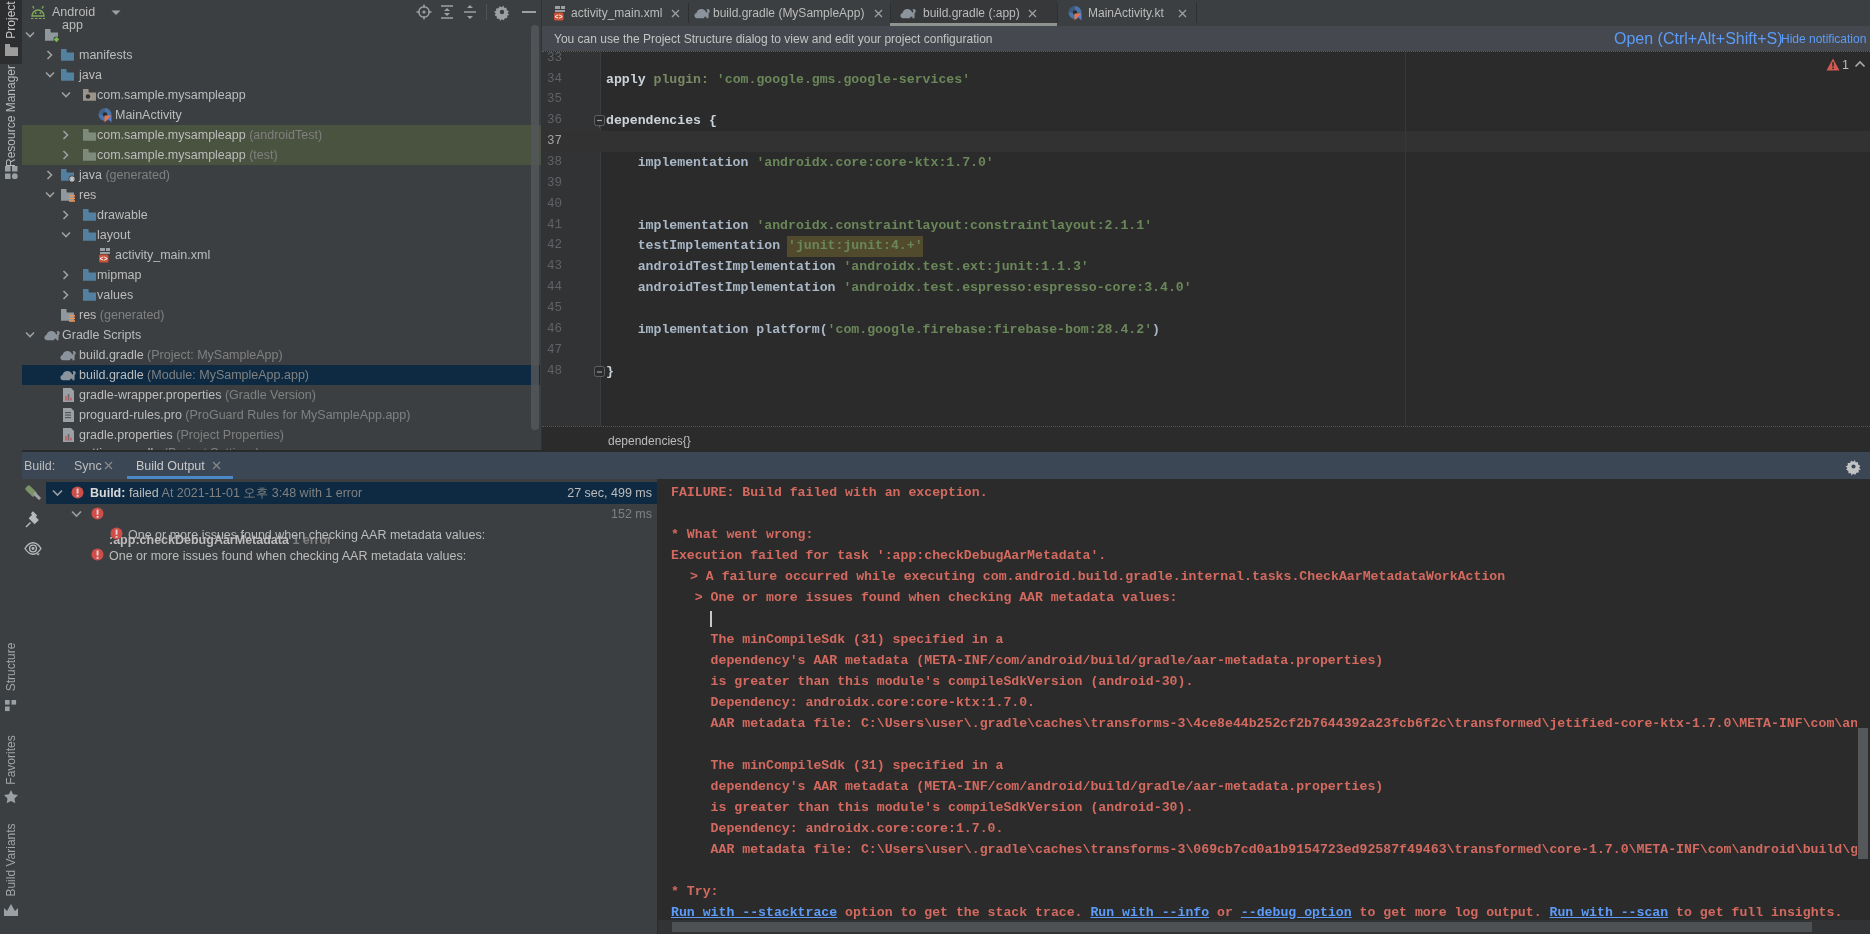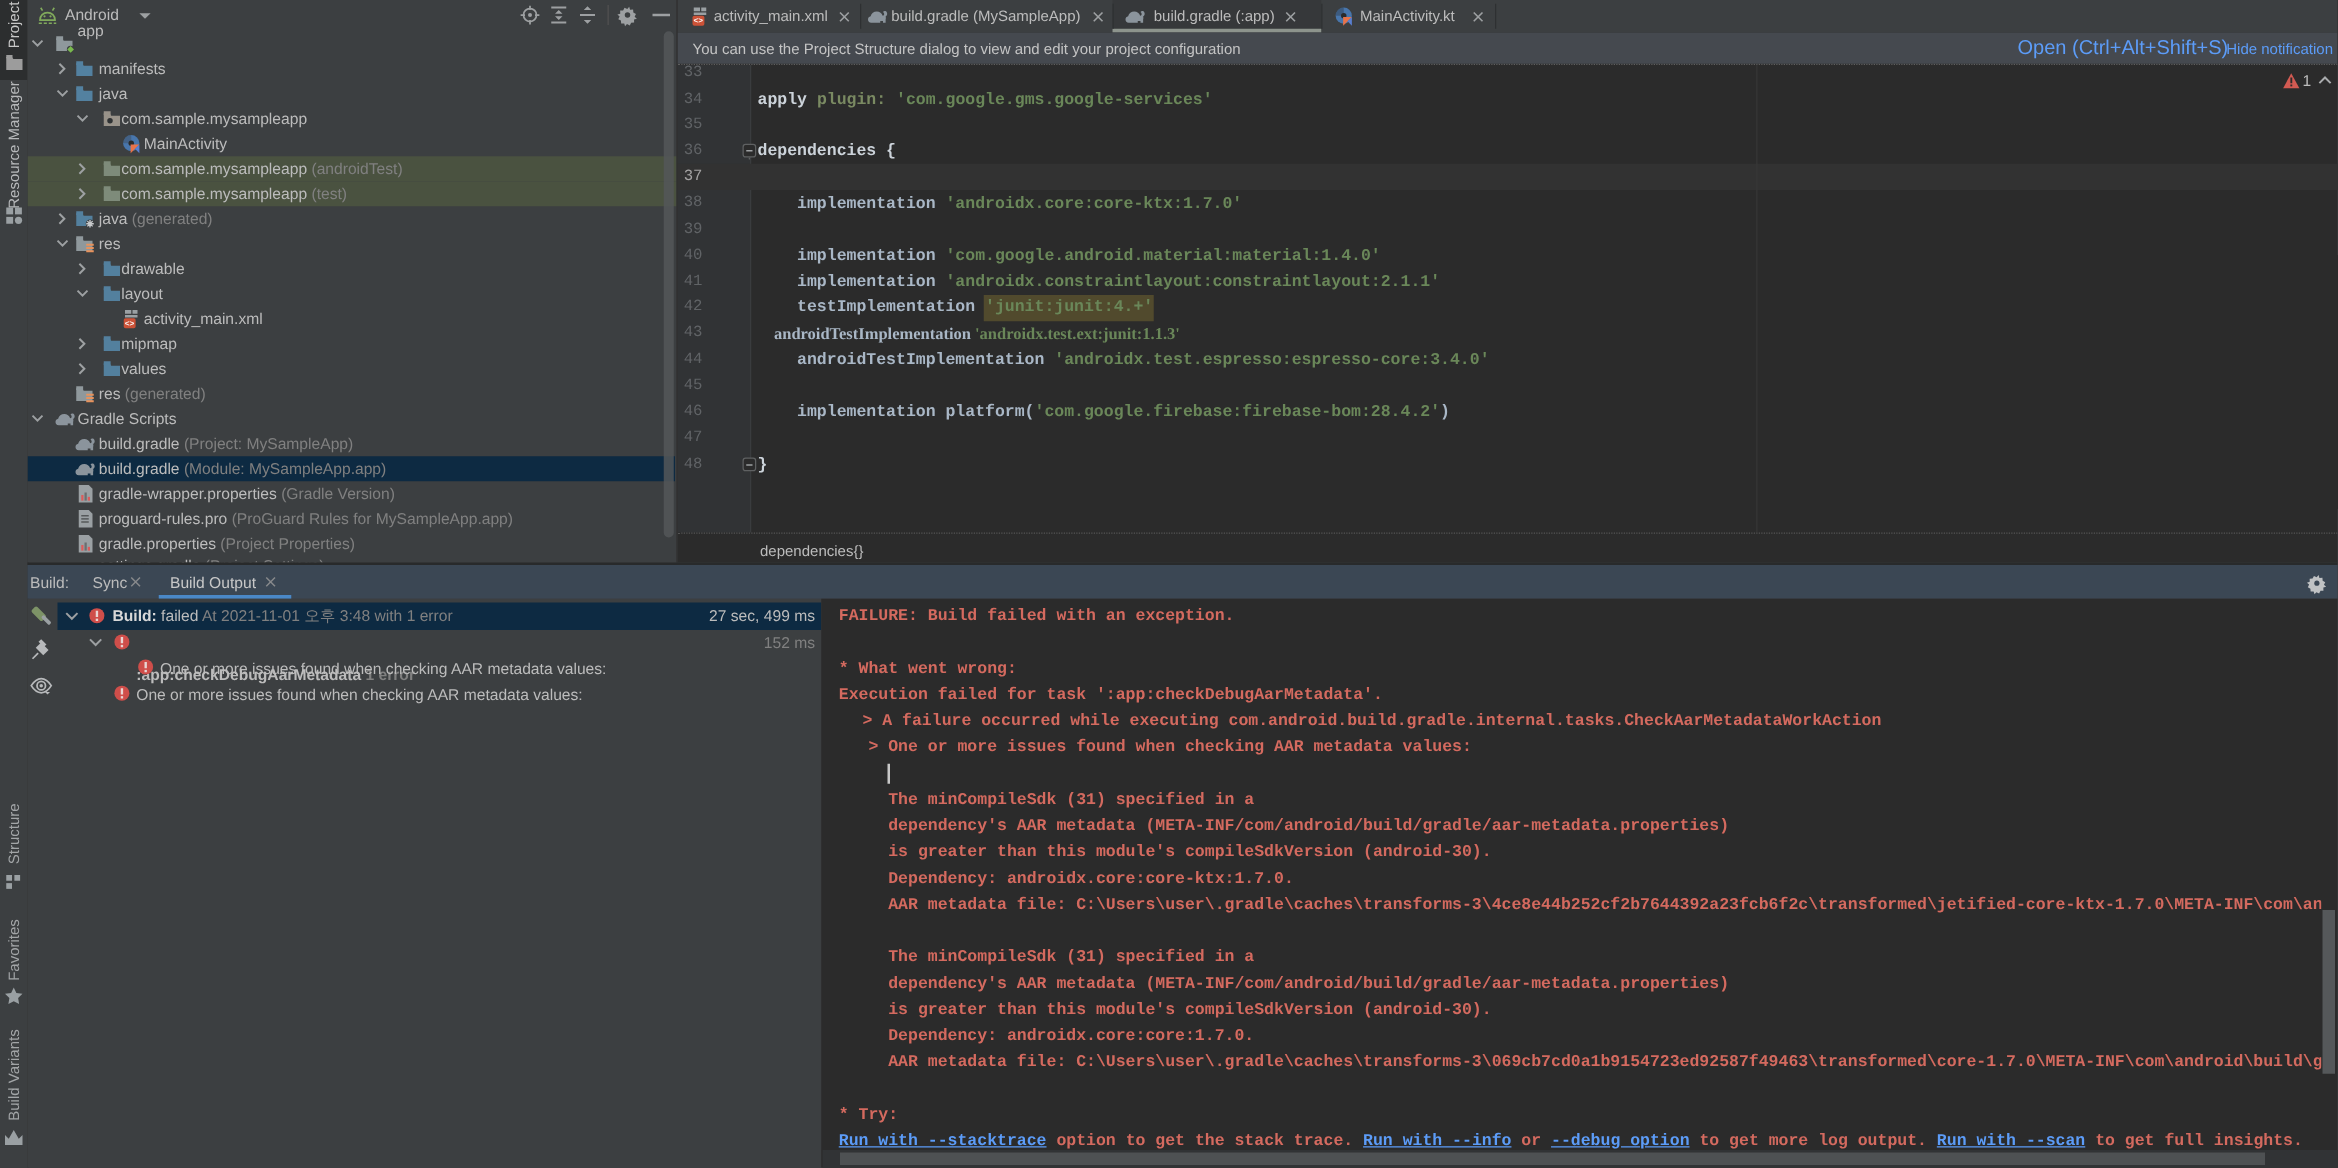--- a/index.html
+++ b/index.html
@@ -316,27 +316,26 @@
 <div class="num" style="left:-10px;top:68.5px;color:#606366;">34</div>
 <div class="cl" style="left:64px;top:68.5px;"><b style="color:#ccd3da">apply</b> <span style="color:#7a8a62">plugin:</span> <span class="str">'com.google.gms.google-services'</span></div>
 <div class="num" style="left:-10px;top:89.3px;color:#606366;">35</div>
 <div class="num" style="left:-10px;top:110.2px;color:#606366;">36</div>
 <div class="cl" style="left:64px;top:110.2px;"><b style="color:#ccd3da">dependencies {</b></div>
 <div class="num" style="left:-10px;top:131.1px;color:#a4a3a3;">37</div>
 <div class="num" style="left:-10px;top:152.0px;color:#606366;">38</div>
 <div class="cl" style="left:64px;top:152.0px;">    implementation <span class="str">'androidx.core:core-ktx:1.7.0'</span></div>
 <div class="num" style="left:-10px;top:172.8px;color:#606366;">39</div>
 <div class="num" style="left:-10px;top:193.7px;color:#606366;">40</div>
-<div class="cl" style="left:64px;top:193.7px;">    implementation <span class="str">'com.google.android.material:material:1.4.0'</span></div>
 <div class="num" style="left:-10px;top:214.6px;color:#606366;">41</div>
 <div class="cl" style="left:64px;top:214.6px;">    implementation <span class="str">'androidx.constraintlayout:constraintlayout:2.1.1'</span></div>
 <div class="num" style="left:-10px;top:235.4px;color:#606366;">42</div>
 <div class="cl" style="left:64px;top:235.4px;">    testImplementation <span class="str">'junit:junit:4.+'</span></div>
 <div class="num" style="left:-10px;top:256.3px;color:#606366;">43</div>
-<div class="cl" style="left:64px;top:256.3px;font-family:Liberation Serif, serif;">    androidTestImplementation <span class="str">'androidx.test.ext:junit:1.1.3'</span></div>
+<div class="cl" style="left:64px;top:256.3px;">    androidTestImplementation <span class="str">'androidx.test.ext:junit:1.1.3'</span></div>
 <div class="num" style="left:-10px;top:277.2px;color:#606366;">44</div>
 <div class="cl" style="left:64px;top:277.2px;">    androidTestImplementation <span class="str">'androidx.test.espresso:espresso-core:3.4.0'</span></div>
 <div class="num" style="left:-10px;top:298.0px;color:#606366;">45</div>
 <div class="num" style="left:-10px;top:318.9px;color:#606366;">46</div>
 <div class="cl" style="left:64px;top:318.9px;">    implementation platform(<span class="str">'com.google.firebase:firebase-bom:28.4.2'</span>)</div>
 <div class="num" style="left:-10px;top:339.8px;color:#606366;">47</div>
 <div class="num" style="left:-10px;top:360.7px;color:#606366;">48</div>
 <div class="cl" style="left:64px;top:360.7px;"><b style="color:#ccd3da">}</b></div>
 <svg class="abs" style="left:52px;top:115px;" width="12" height="13">
       <rect x="0.5" y="0.5" width="10" height="10" rx="2" fill="#2b2b2b" stroke="#5f6162"></rect>

